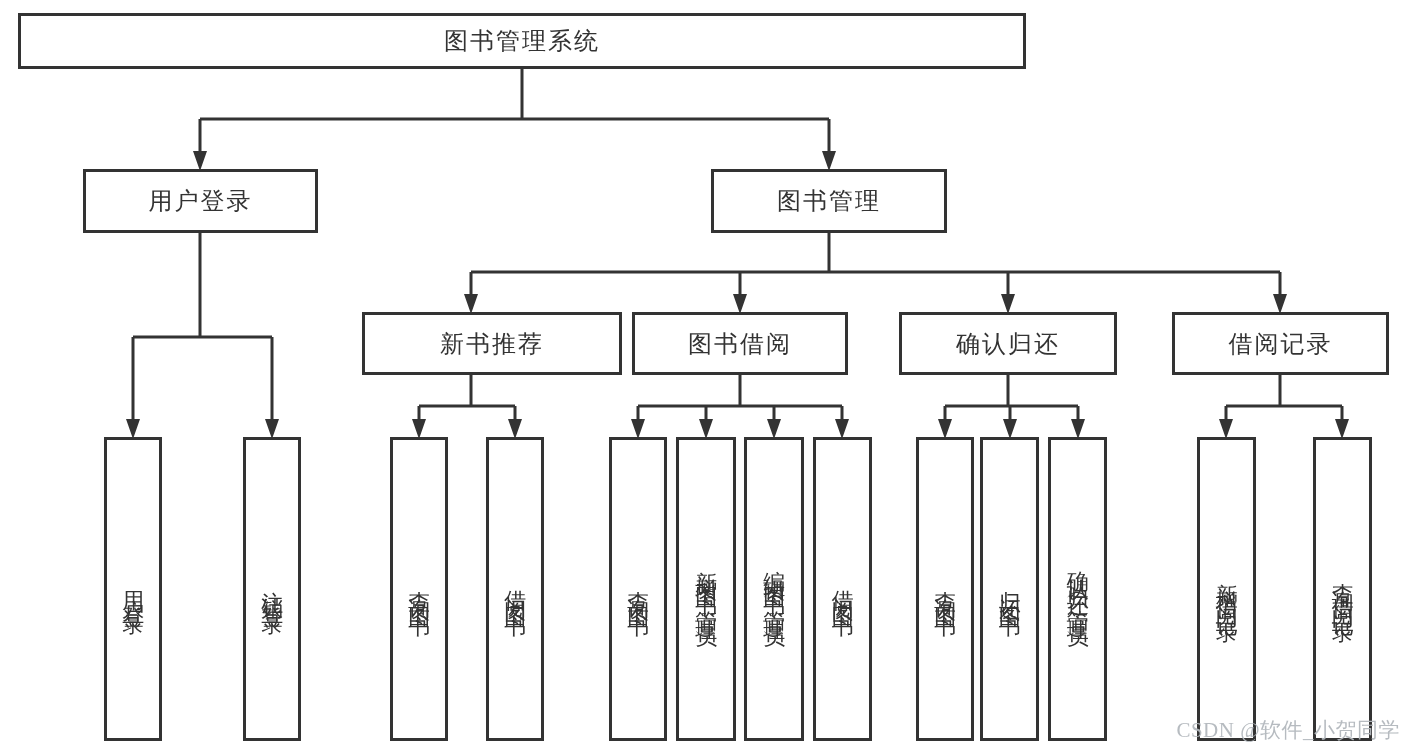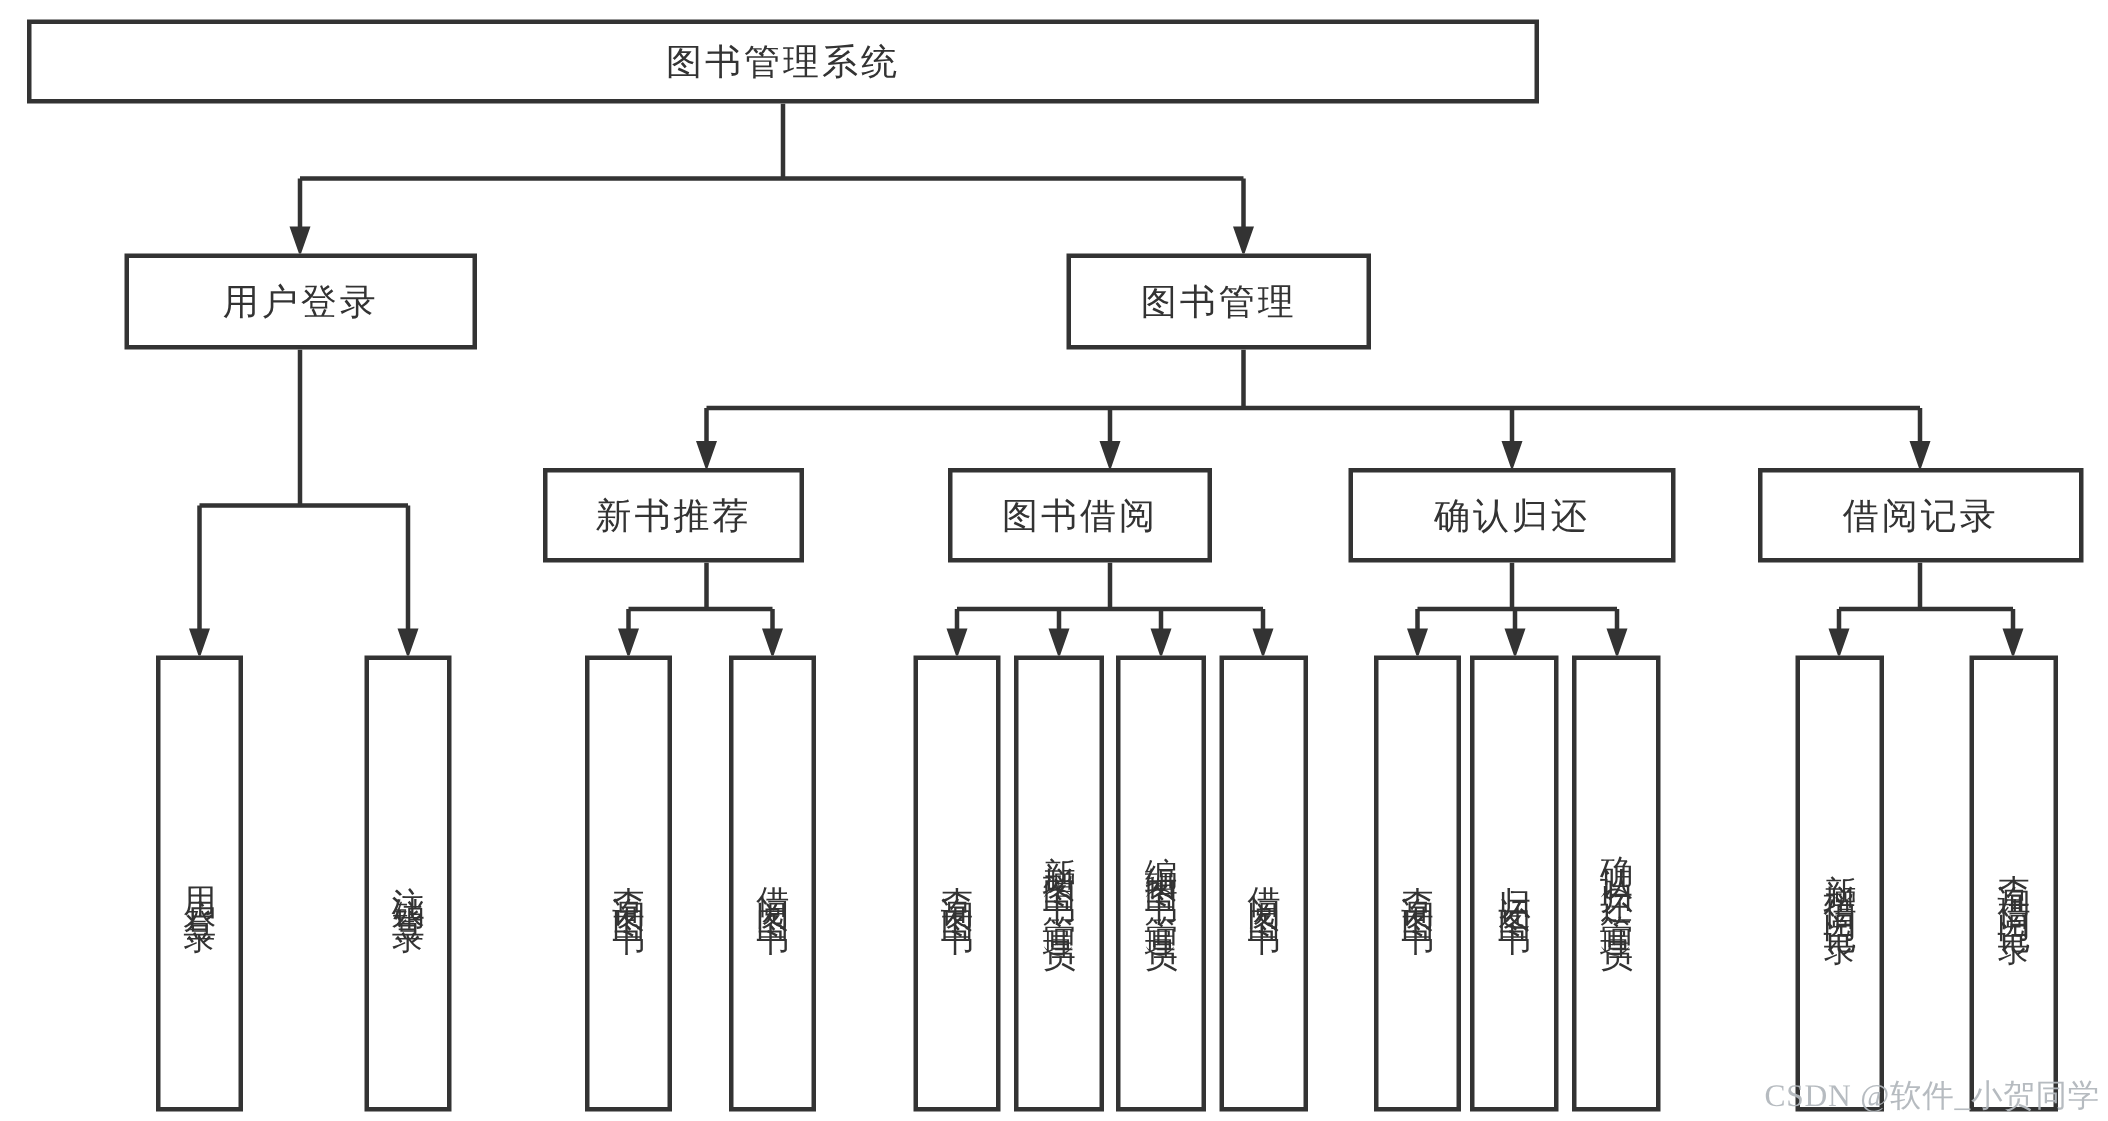--- a/index.html
+++ b/index.html
@@ -85,24 +85,24 @@
              M938,419 L952,419 L945,439 Z
              M1003,419 L1017,419 L1010,439 Z
              M1071,419 L1085,419 L1078,439 Z
              M1219,419 L1233,419 L1226,439 Z
              M1335,419 L1349,419 L1342,439 Z"></path>
   </svg>
 
   <div class="node" style="left:18px; top:13px; width:1008px; height:56px;">图书管理系统</div>
 
   <div class="node" style="left:83px; top:169px; width:235px; height:64px;">用户登录</div>
-  <div class="node" style="left:711px; top:169px; width:203px; height:64px;">图书管理</div>
+  <div class="node" style="left:711px; top:169px; width:236px; height:64px;">图书管理</div>
 
-  <div class="node" style="left:362px; top:312px; width:174px; height:63px;">新书推荐</div>
-  <div class="node" style="left:632px; top:312px; width:176px; height:63px;">图书借阅</div>
+  <div class="node" style="left:362px; top:312px; width:260px; height:63px;">新书推荐</div>
+  <div class="node" style="left:632px; top:312px; width:216px; height:63px;">图书借阅</div>
   <div class="node" style="left:899px; top:312px; width:218px; height:63px;">确认归还</div>
   <div class="node" style="left:1172px; top:312px; width:217px; height:63px;">借阅记录</div>
 
   <div class="vnode" style="left:104px; top:437px; width:58px; height:304px;">
     <span class="vlabel">用户登录</span>
   </div>
   <div class="vnode" style="left:243px; top:437px; width:58px; height:304px;">
     <span class="vlabel">注销登录</span>
   </div>
 

